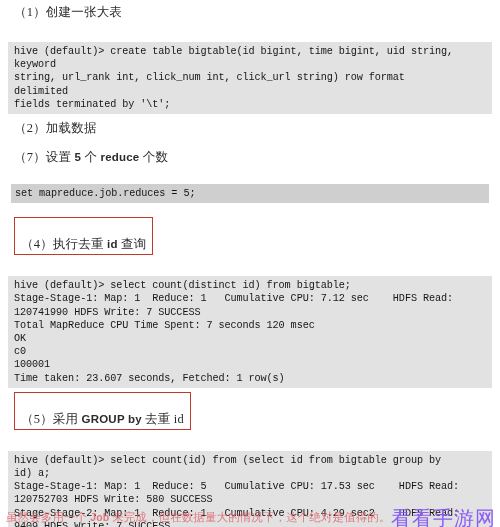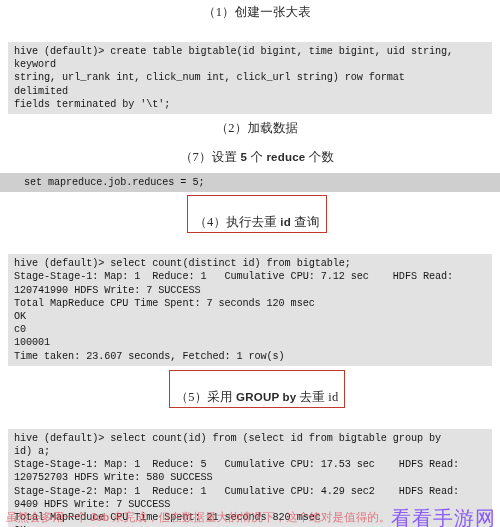--- a/index.html
+++ b/index.html
@@ -25,21 +25,20 @@
 
   
   .heading {
     font-family: "Liberation Serif", "DejaVu Serif", serif;
     font-size: 12.5px;
     line-height: 16px;
     color: #2b2b2b;
     padding-left: 14px;
     letter-spacing: 0.2px;
     white-space: nowrap;
-    text-align: center;
   }
   .heading .hl-bold {
     font-family: "Liberation Sans", sans-serif;
     font-weight: bold;
     font-size: 11.5px;
   }
 
   
   .heading-boxed {
     display: inline-block;
@@ -61,22 +60,22 @@
     font-size: 10.2px;
     line-height: 13.2px;
     padding: 3px 5px 3px 6px;
     margin: 16px 8px 0 8px;
     white-space: pre-wrap;
     word-break: break-word;
     letter-spacing: -0.1px;
   }
   .code.darker {
     background: #cfcfcf;
-    margin: 0;
-    padding-left: 24px;
+    margin: 11px;
+    padding-left: 4px;
   }
   .code.fadeout {
     background: linear-gradient(to bottom, #e2e2e2 0%, #e2e2e2 62%, #eaeaea 78%, #f4f4f4 90%, #fbfbfb 100%);
   }
 
   
   .sp3 { height: 3px; }
   .sp4 { height: 4px; }
   .sp5 { height: 5px; }
   .sp6 { height: 6px; }

